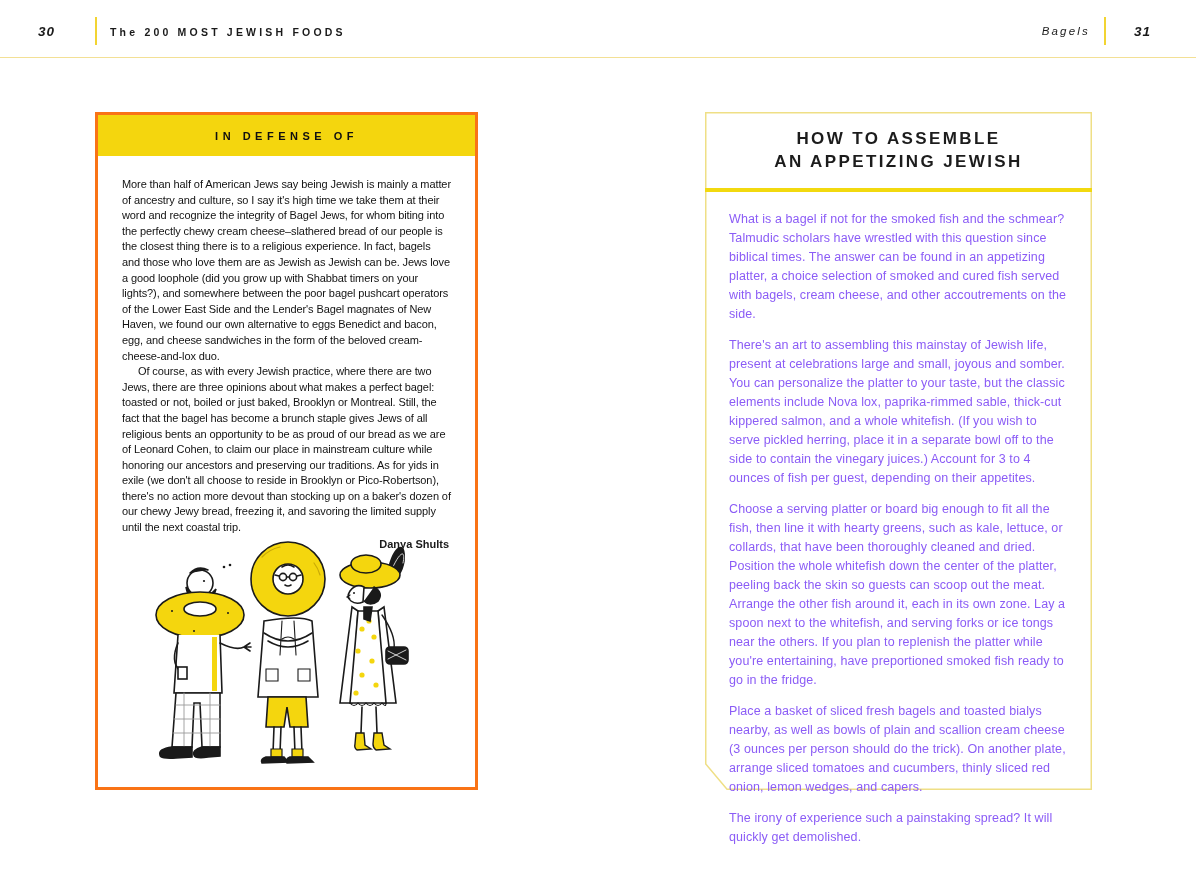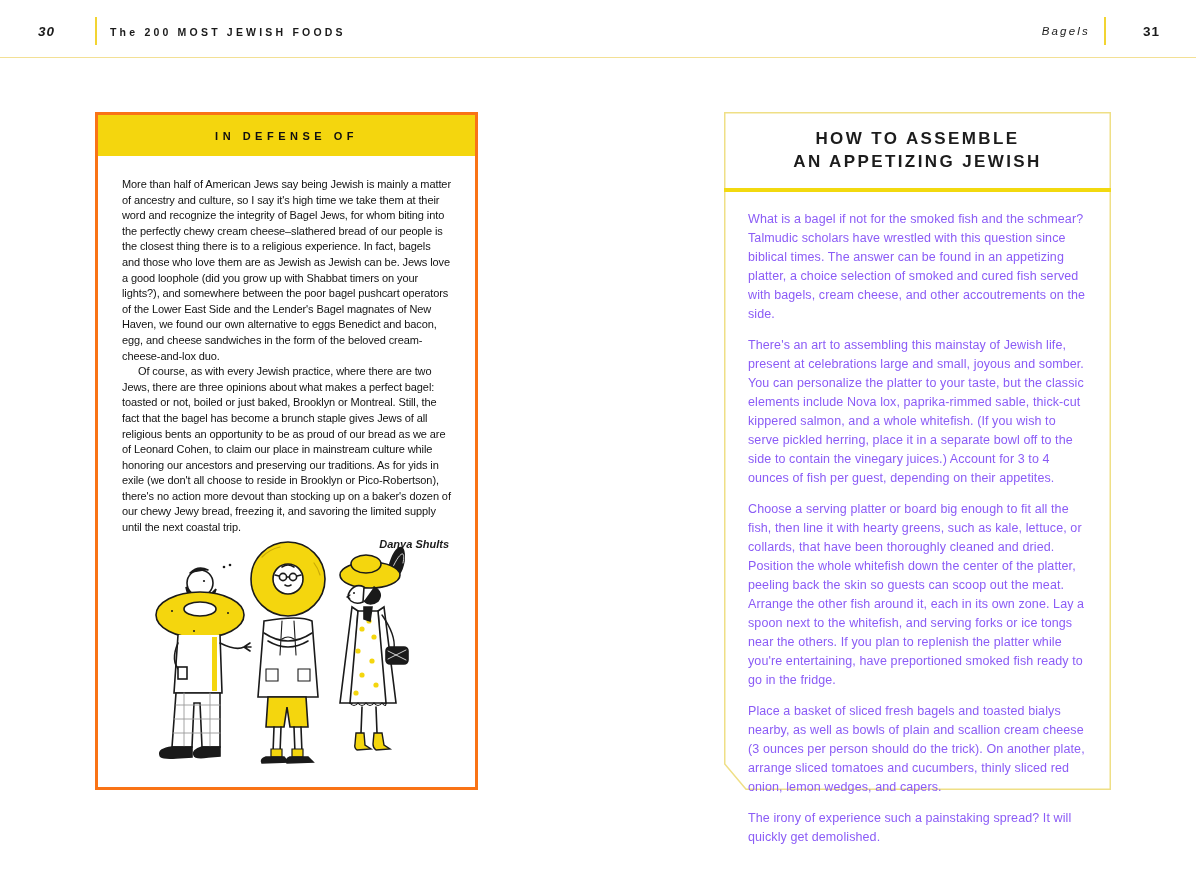--- a/index.html
+++ b/index.html
@@ -3,40 +3,40 @@
 <meta charset="utf-8">
 <style>
   * { margin: 0; padding: 0; box-sizing: border-box; }
   html, body { width: 1196px; height: 872px; background: #ffffff; overflow: hidden; }
   body { font-family: "Liberation Sans", sans-serif; color: #1a1a1a; position: relative; }
 
   
   .running-head { position: absolute; top: 0; left: 0; width: 1196px; height: 57px; }
   .folio { position: absolute; font-size: 13.5px; font-weight: bold; letter-spacing: 1px; top: 24px; }
   .folio-left { left: 38px; font-style: italic; }
-  .folio-right { right: 36px; }
+  .folio-right { right: 45px; font-style: italic; }
   .head-divider { position: absolute; top: 17px; width: 1.5px; height: 28px; background: #f2d432; }
   .head-divider-left { left: 95px; }
   .head-divider-right { left: 1104px; }
   .book-title { position: absolute; left: 110px; top: 26px; font-size: 10.5px; font-weight: bold; letter-spacing: 3.2px; }
   .chapter-label { position: absolute; right: 106px; top: 25px; font-size: 11.5px; font-style: italic; font-weight: normal; letter-spacing: 2.2px; }
   .head-rule { position: absolute; top: 57px; left: 0; width: 1196px; height: 1px; background: #f3e095; }
 
   
   .essay-card { position: absolute; left: 95px; top: 112px; width: 383px; height: 678px; background: #ffffff; border: 3px solid #f97316; }
   .essay-band { height: 41px; background: #f4d60e; display: flex; align-items: center; justify-content: center; }
   .essay-band-title { font-size: 11px; font-weight: bold; letter-spacing: 4.5px; color: #101010; }
   .essay-body { padding: 21px 24px 0 24px; }
   .essay-body p { font-size: 11px; line-height: 15.6px; letter-spacing: -0.1px; text-align: left; color: #121212; }
   .essay-body p.indented { text-indent: 16px; }
-  .essay-byline { font-size: 11px; font-style: italic; font-weight: bold; text-align: right; margin-top: 2px; padding-right: 2px; }
+  .essay-byline { font-size: 11px; font-weight: bold; text-align: right; margin-top: 2px; padding-right: 2px; }
   .illustration-wrap { position: absolute; left: 38px; top: 420px; width: 300px; height: 244px; }
 
   
-  .recipe-card { position: absolute; left: 724px; top: 112px; width: 387px; height: 678px; }
+  .recipe-card { position: absolute; left: 705px; top: 112px; width: 387px; height: 678px; }
   .recipe-outline { position: absolute; left: 0; top: 0; width: 387px; height: 678px; }
   .recipe-title-area { position: absolute; left: 0; top: 0; width: 387px; height: 76px; display: flex; flex-direction: column; align-items: center; justify-content: center; gap: 3px; }
   .recipe-title-line { font-size: 17px; font-weight: bold; letter-spacing: 2.4px; color: #1c1c1c; }
   .recipe-rule { position: absolute; left: 0; top: 76px; width: 387px; height: 4px; background: #f2d90f; }
   .recipe-body { position: absolute; left: 24px; top: 98px; width: 340px; }
   .recipe-body p { font-size: 12.5px; line-height: 19px; color: #8b5cf6; margin-bottom: 12px; letter-spacing: 0.1px; }
 </style>
 </head>
 <body>
 

